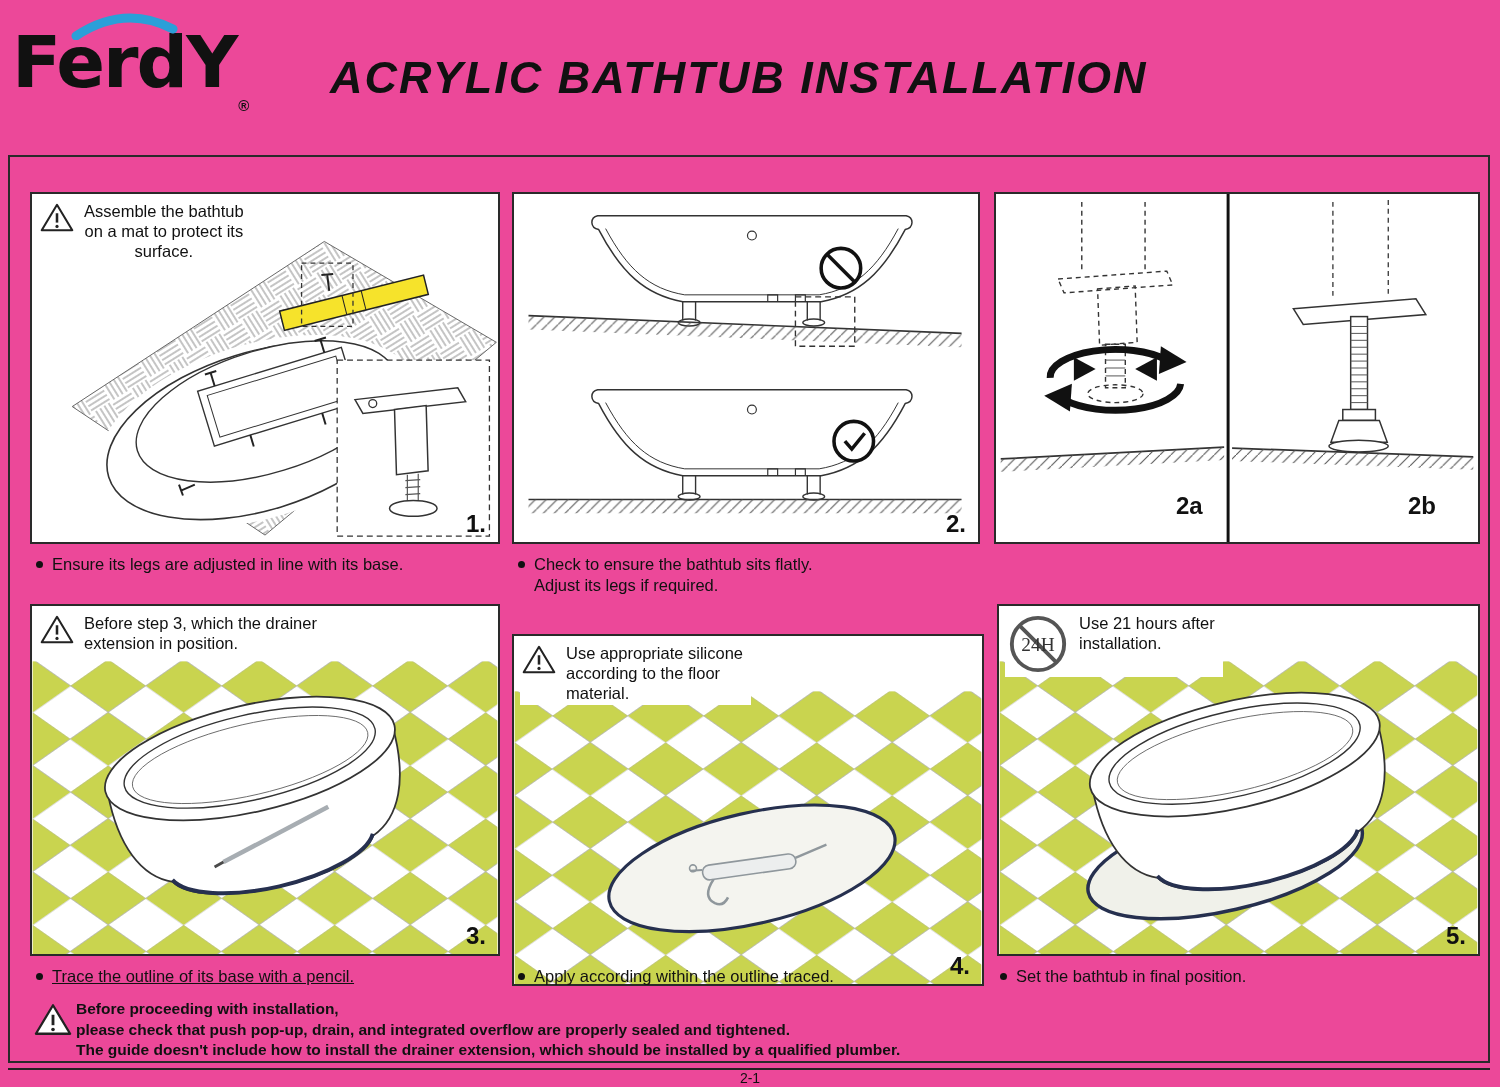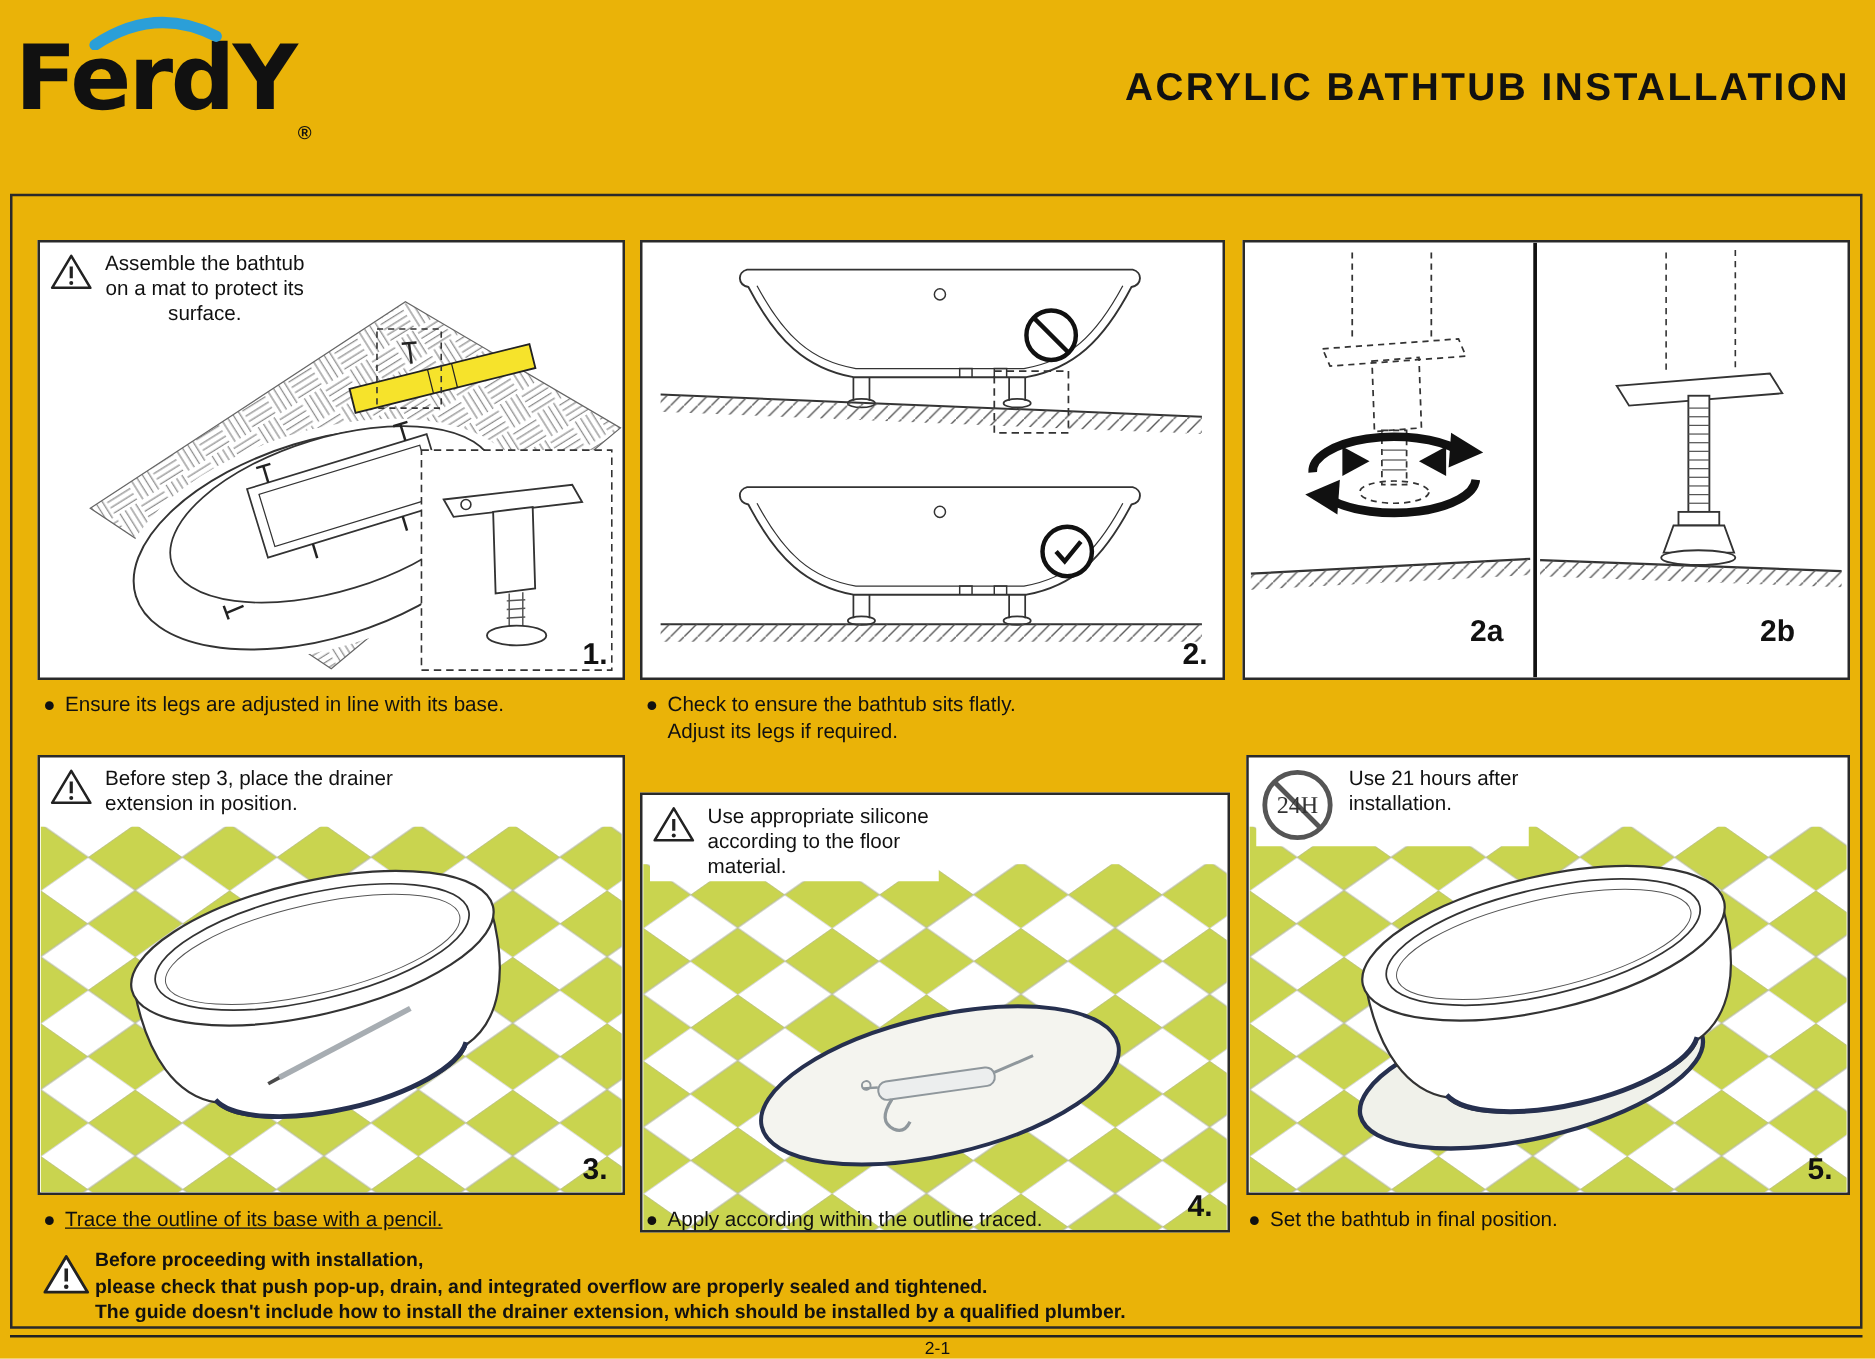--- a/index.html
+++ b/index.html
@@ -1,27 +1,27 @@
 <!DOCTYPE html>
 <html style="--logo-blue: #2b9fd8; --level-yellow: #f6e32b; --tile-green: #c9d44f; --outline-navy: #26304f;"><head>
 <meta charset="utf-8">
 <style>
   * { box-sizing: border-box; margin: 0; padding: 0; }
   html, body { background: #fff; }
   body { font-family: "Liberation Sans", sans-serif; color: #111; }
-  #page { position: relative; width: 1500px; height: 1087px; background: #eab308; overflow: hidden; }
+  #page { position: relative; width: 1500px; height: 1087px; background: #ec4899; overflow: hidden; }
 
   
   .brand { position: absolute; left: 12px; top: 10px; }
   .brand-arc { position: absolute; left: 58px; top: 0; width: 110px; height: 30px; }
   .brand-text { display: inline-block; margin-top: 16px; font-family: "DejaVu Sans", sans-serif;
                 font-weight: bold; font-size: 72px; line-height: 1; letter-spacing: -2px; }
   .brand-reg { font-size: 15px; font-weight: bold; position: relative; top: 24px; left: 2px; }
-  .title { position: absolute; left: 330px; top: 52px; width: 1150px; text-align: right;
-           font-weight: bold; font-size: 31px; letter-spacing: 2px; white-space: nowrap; }
+  .title { position: absolute; left: 330px; top: 52px; width: 1150px; text-align: left;
+           font-style: italic; font-weight: bold; font-size: 45px; letter-spacing: 2px; white-space: nowrap; }
 
   
   .main-frame { position: absolute; left: 8px; top: 155px; width: 1482px; height: 908px; border: 2px solid #2a2a2a; }
   .panel { position: absolute; border: 2px solid #2a2a2a; background: #fff; overflow: hidden; }
   .illus { position: absolute; left: 0; top: 0; width: 100%; height: 100%; display: block; }
   .note-box { position: absolute; left: 6px; top: 5px; display: flex; align-items: flex-start; gap: 10px;
               background: #fff; padding: 2px 8px 2px 2px; }
   .note-text { font-size: 16.5px; line-height: 20px; white-space: pre-line; }
   .warn-tri { width: 34px; height: 31px; flex: none; margin-top: 1px; }
   .badge-24h { width: 62px; height: 62px; flex: none; }
@@ -281,21 +281,21 @@
         <line x1="193" y1="259" x2="299" y2="203" stroke="#a7adb2" stroke-width="4.5"></line>
         <line x1="193" y1="259" x2="184" y2="264" stroke="#4a4a4a" stroke-width="3"></line>
       </g>
     </svg>
     <div class="note-box">
       <svg class="warn-tri" viewBox="0 0 40 36">
         <path d="M20,3 L38,33 H2 Z" fill="#fff" stroke="#222" stroke-width="2.4" stroke-linejoin="round"></path>
         <line x1="20" y1="13" x2="20" y2="24" stroke="#222" stroke-width="3"></line>
         <circle cx="20" cy="28.5" r="1.9" fill="#222"></circle>
       </svg>
-      <div class="note-text">Before step 3, place the drainer
+      <div class="note-text">Before step 3, which the drainer
 extension in position.</div>
     </div>
     <div class="step-num">3.</div>
   </section>
 
   <section class="panel" style="left:512px; top:587px; width:472px; height:352px;margin-top:47px;">
     <svg class="illus" viewBox="0 0 472 352">
       <defs>
         <pattern id="ck4" width="80" height="80" patternUnits="userSpaceOnUse" patternTransform="scale(1.35,0.95) rotate(45)">
           <rect width="80" height="80" fill="#ffffff"></rect>

